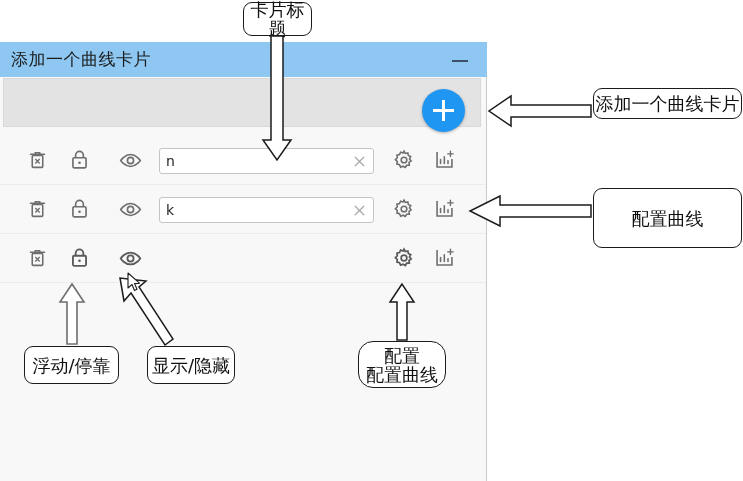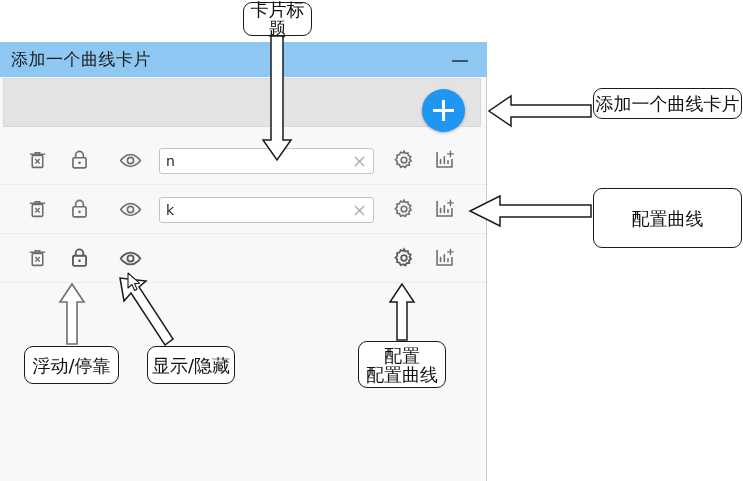--- a/index.html
+++ b/index.html
@@ -169,21 +169,21 @@
     font-size: 18px;
     color: #111111;
     line-height: 19px;
     box-sizing: border-box;
   }
   #callout-card-title   { left: 243px; top: 2px;   width: 69px;  height: 34px; }
   #callout-add-card     { left: 593px; top: 88px;  width: 149px; height: 31px; }
   #callout-config-curve { left: 593px; top: 188px; width: 149px; height: 60px; }
   #callout-float-dock   { left: 24px;  top: 346px; width: 95px;  height: 38px; }
   #callout-show-hide    { left: 147px; top: 346px; width: 88px;  height: 38px; }
-  #callout-config-panel { left: 358px; top: 341px; width: 88px;  height: 47px; }
+  #callout-config-panel { left: 358px; top: 341px; width: 88px;  height: 47px; border-radius: 15px; }
 
   
   #arrow-layer {
     position: absolute;
     left: 0;
     top: 0;
     width: 743px;
     height: 481px;
     pointer-events: none;
   }

